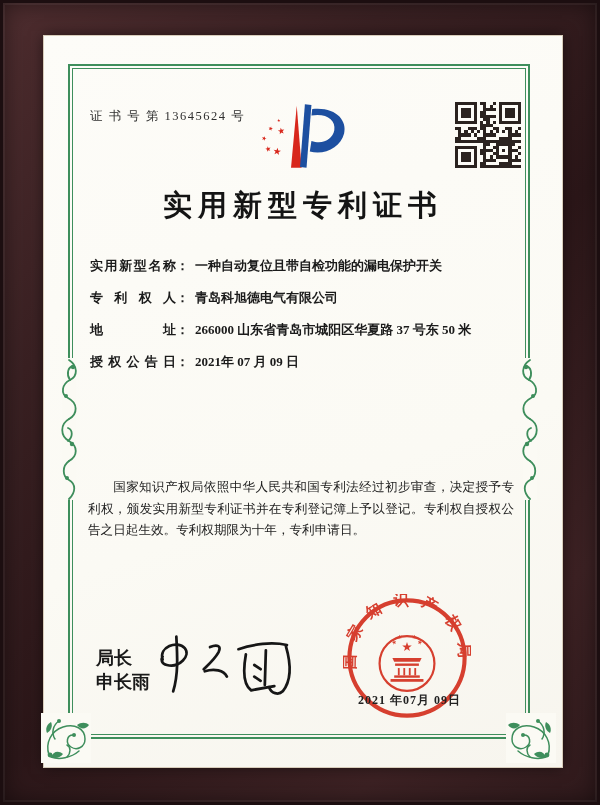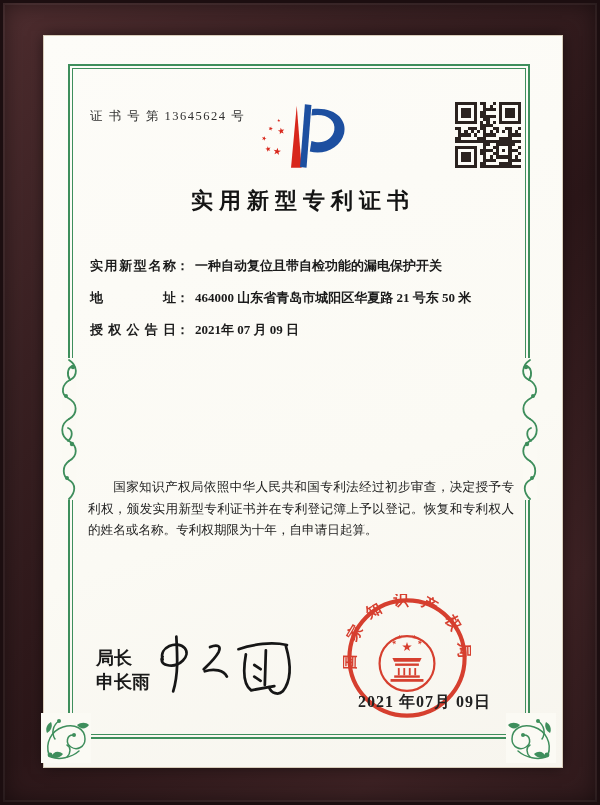--- a/index.html
+++ b/index.html
@@ -15,34 +15,34 @@
     box-shadow:0 0 0 1px #d8cdbb, 0 0 14px rgba(0,0,0,.55);}
   
   .gborder{position:absolute;left:24px;top:28px;right:32px;bottom:28px;
     border:2px solid #3e8e5c;}
   .gborder::after{content:"";position:absolute;inset:2px;border:1px solid #3e8e5c;}
   .orn{position:absolute;}
   .certno{position:absolute;left:46px;top:72px;font-size:12.5px;letter-spacing:1.5px;color:#2e2e2e;}
   .logo{position:absolute;left:207px;top:66px;width:98px;height:68px;}
   .qr{position:absolute;left:411px;top:66px;width:66px;height:66px;}
   .title{position:absolute;left:0;top:150px;width:100%;text-align:center;
-    font-size:22px;font-weight:700;letter-spacing:6px;color:#141414;}
+    font-size:29px;font-weight:700;letter-spacing:6px;color:#141414;}
   .fields{position:absolute;left:46px;top:214px;width:430px;}
   .frow{height:32px;line-height:32px;font-size:13px;color:#1b1b1b;font-weight:600;position:relative;white-space:nowrap;}
   .flabel{display:inline-block;width:86px;text-align:justify;text-align-last:justify;vertical-align:top;}
   .fcolon{display:inline-block;}
   .fvalue{margin-left:6px;text-align:right;}
   .grant2{position:absolute;left:220px;top:0;}
   .paras{position:absolute;left:44px;top:441px;width:426px;font-size:12.6px;line-height:21.5px;
     color:#1d1d1d;text-align:justify;}
   .paras p{margin:0;text-indent:2em;}
   .signer{position:absolute;left:52px;top:610px;font-size:18px;font-weight:700;color:#1a1a1a;line-height:24px;}
   .sig{position:absolute;left:106px;top:592px;width:158px;height:74px;}
   .seal{position:absolute;left:299px;top:558px;width:128px;height:128px;opacity:.94;}
-  .sealdate{position:absolute;left:314px;top:656px;font-size:16px;letter-spacing:1px;color:#222;z-index:5;font-weight:600;}
+  .sealdate{position:absolute;left:314px;top:656px;font-size:12px;letter-spacing:1px;color:#222;z-index:5;font-weight:600;}
   .sealtext{font-size:16.5px;letter-spacing:13px;font-weight:700;fill:#d43423;
     font-family:"Liberation Serif","DejaVu Serif",serif;}
 </style>
 </head>
 <body>
 
 <div class="page">
   <div class="frame"></div>
 
   <div class="paper">
@@ -285,29 +285,32 @@
         </g>
     </svg>
 
     <div class="title">实用新型专利证书</div>
 
     <div class="fields">
       <div class="frow">
         <span class="flabel">实用新型名称</span><span class="fcolon">：</span><span class="fvalue">一种自动复位且带自检功能的漏电保护开关</span>
       </div>
       <div class="frow">
-        <span class="flabel">地址</span><span class="fcolon">：</span><span class="fvalue">464000 山东省青岛市城阳区华夏路 21 号东 50 米</span>
+        <span class="flabel">专利权人</span><span class="fcolon">：</span><span class="fvalue">青岛科旭德电气有限公司</span>
+      </div>
+      <div class="frow">
+        <span class="flabel">地址</span><span class="fcolon">：</span><span class="fvalue">266000 山东省青岛市城阳区华夏路 37 号东 50 米</span>
       </div>
       <div class="frow">
         <span class="flabel">授权公告日</span><span class="fcolon">：</span><span class="fvalue">2021年 07 月 09 日</span>
       </div>
     </div>
 
     <div class="paras">
-      <p>国家知识产权局依照中华人民共和国专利法经过初步审查，决定授予专利权，颁发实用新型专利证书并在专利登记簿上予以登记。恢复和专利权人的姓名或名称。专利权期限为十年，自申请日起算。</p>
+      <p>国家知识产权局依照中华人民共和国专利法经过初步审查，决定授予专利权，颁发实用新型专利证书并在专利登记簿上予以登记。专利权自授权公告之日起生效。专利权期限为十年，专利申请日。</p>
     </div>
 
     <div class="signer">
       <div>局长</div>
       <div>申长雨</div>
     </div>
 
     <svg class="sig" viewBox="0 0 150 62">
       <g stroke="#161616" fill="none" stroke-width="2.6" stroke-linecap="round" stroke-linejoin="round">
         <path d="M12,26 C8,14 26,7 33,15 C39,22 28,34 16,31 C11,30 10,26 12,23"></path>

